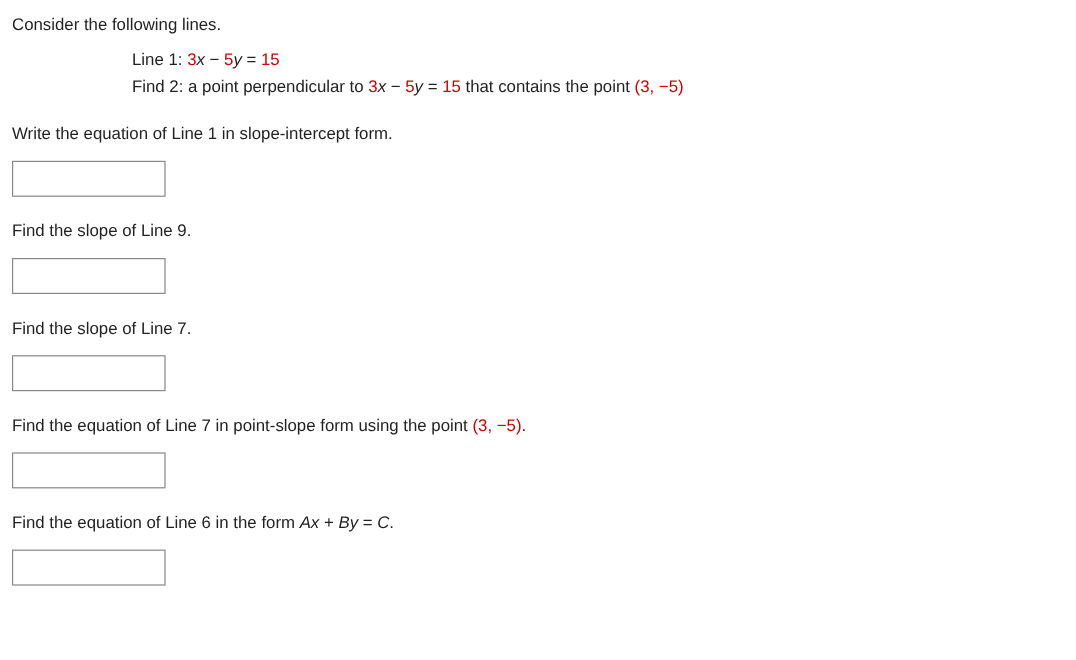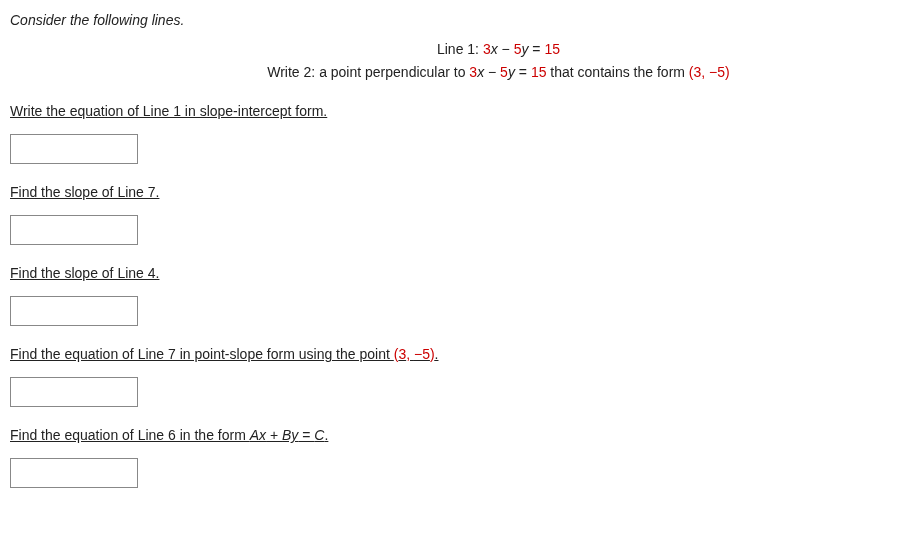--- a/index.html
+++ b/index.html
@@ -5,25 +5,25 @@
     * { box-sizing: border-box; margin: 0; padding: 0; }
     body {
       font-family: Arial, Helvetica, sans-serif;
       font-size: 14px;
       color: #222;
       padding: 10px;
       width: 897px;
       height: 550px;
       line-height: 1.5;
     }
-    .intro { margin-bottom: 8px; font-style: italic; }
-    .indented { margin-left: 100px; margin-bottom: 2px; text-align: center; }
+    .intro { margin-bottom: 8px; }
+    .indented { margin-left: 100px; margin-bottom: 2px; }
     .num { color: #c00; }
     .var { font-style: italic; }
-    .prompt { margin-top: 18px; margin-bottom: 12px; text-decoration: underline; }
+    .prompt { margin-top: 18px; margin-bottom: 12px; }
     .answer-input {
       width: 128px;
       height: 30px;
       border: 1px solid #888;
       background: #fff;
       padding: 4px;
       font-family: inherit;
       font-size: 13px;
       display: block;
     }
@@ -31,30 +31,30 @@
 </head>
 <body>
 
 <div class="intro">Consider the following lines.</div>
 
 <div class="indented">
   <span>Line 1: </span><span class="num">3</span><span class="var">x</span><span> − </span><span class="num">5</span><span class="var">y</span><span> = </span><span class="num">15</span>
 </div>
 
 <div class="indented">
-  <span>Write 2: </span><span>a point perpendicular to </span><span class="num">3</span><span class="var">x</span><span> − </span><span class="num">5</span><span class="var">y</span><span> = </span><span class="num">15</span><span> that contains the form </span><span class="num">(</span><span class="num">3</span><span class="num">, </span><span class="num">−5</span><span class="num">)</span>
+  <span>Find 2: </span><span>a point perpendicular to </span><span class="num">3</span><span class="var">x</span><span> − </span><span class="num">5</span><span class="var">y</span><span> = </span><span class="num">15</span><span> that contains the point </span><span class="num">(</span><span class="num">3</span><span class="num">, </span><span class="num">−5</span><span class="num">)</span>
 </div>
 
 <div class="prompt">Write the equation of Line 1 in slope-intercept form.</div>
 <input class="answer-input" type="text" style="">
 
-<div class="prompt">Find the slope of Line 7.</div>
+<div class="prompt">Find the slope of Line 9.</div>
 <input class="answer-input" type="text" style="">
 
-<div class="prompt">Find the slope of Line 4.</div>
+<div class="prompt">Find the slope of Line 7.</div>
 <input class="answer-input" type="text" style="">
 
 <div class="prompt">
   <span>Find the equation of Line 7 in point-slope form using the point </span><span class="num">(</span><span class="num">3</span><span class="num">, </span><span class="num">−5</span><span class="num">)</span><span>.</span>
 </div>
 <input class="answer-input" type="text" style="">
 
 <div class="prompt">
   <span>Find the equation of Line 6 in the form </span><span class="var">Ax</span><span> + </span><span class="var">By</span><span> = </span><span class="var">C</span><span>.</span>
 </div>

